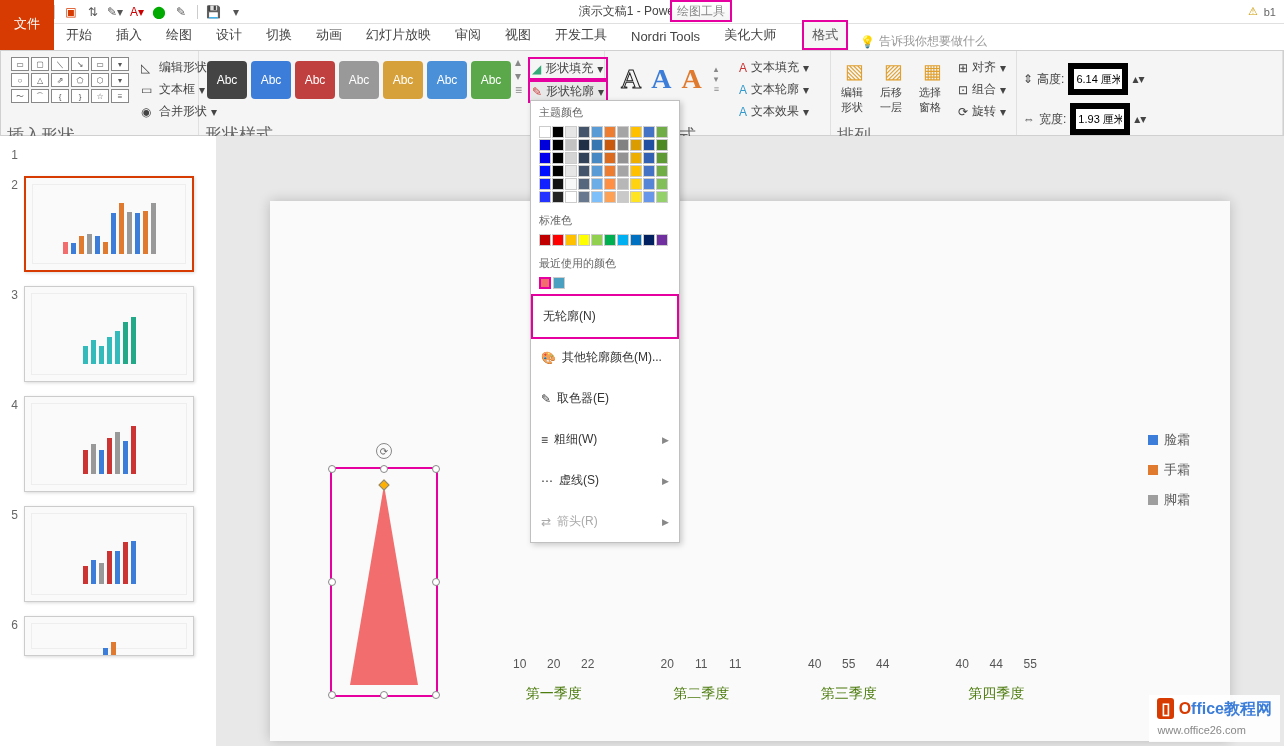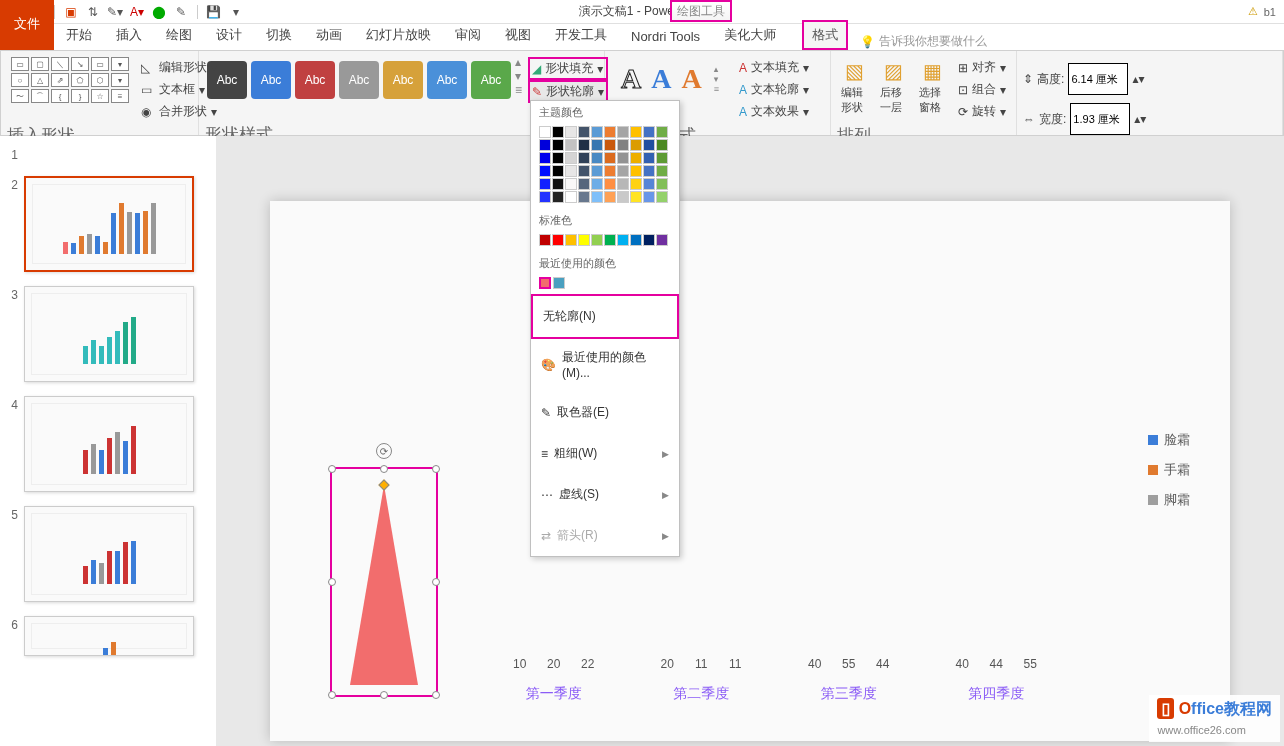--- a/index.html
+++ b/index.html
@@ -39,21 +39,21 @@
 .ribbon-btn { display: flex; align-items: center; gap: 4px; font-size: 12px; color: #444; padding: 2px 4px; cursor: pointer; position: relative; white-space: nowrap; }
 .ribbon-btn .ic { width: 14px; height: 14px; display:inline-block; }
 .highlight-box { border: 2px solid #e5009f; padding: 1px 2px; }
 
 .wordart { display: flex; gap: 10px; padding: 10px 10px 0; }
 .wa { font-size: 28px; font-weight: bold; font-family: serif; }
 
 .arrange-btn { display:flex; flex-direction:column; align-items:center; gap:2px; font-size:11px; color:#444; padding: 6px 4px 0; }
 
 .spin { display:flex; align-items:center; gap:4px; font-size:12px; color:#444; padding:2px 0; }
-.spin input { width:60px; height:32px; border:1px solid #000000; font-size:11px; padding:0 2px; }
+.spin input { width:60px; height:32px; border:6px solid #000000; font-size:11px; padding:0 2px; }
 
 
 .dropdown { position: absolute; top: 100px; left: 530px; width: 150px; background: #fff; border: 1px solid #c0c0c0; box-shadow: 2px 2px 6px rgba(0,0,0,.2); z-index: 30; font-size: 12px; }
 .dd-section-title { padding: 4px 8px; color: #666; font-size: 11px; }
 .dd-colors { display: grid; grid-template-columns: repeat(10, 12px); gap: 1px; padding: 2px 8px 6px; }
 .dd-colors div { width:12px; height:12px; border:1px solid #ccc; }
 .dd-row { display:flex; align-items:center; gap:6px; padding: 12px 10px; cursor:pointer; color:#333; }
 .dd-row.disabled { color:#aaa; }
 .dd-row .chev { margin-left:auto; font-size:9px; color:#888; }
 .dd-row.highlight { border:2px solid #e5009f; margin:-2px 0; }
@@ -86,21 +86,21 @@
 .sel-handle { position:absolute; width:8px; height:8px; background:#fff; border:1px solid #888; border-radius:50%; }
 .sel-rot { position:absolute; top:-26px; left:50%; transform:translateX(-50%); width:16px; height:16px; border:1px solid #888; border-radius:50%; display:flex; align-items:center; justify-content:center; font-size:10px; color:#666; }
 .sel-adj { position:absolute; width:8px; height:8px; background:#ffb000; border:1px solid #888; transform:rotate(45deg); }
 
 
 .chart { position:absolute; top: 90px; left: 210px; right: 30px; bottom: 30px; }
 .bars-area { position:absolute; left: 0; right: 130px; top: 40px; bottom: 36px; display:flex; justify-content: space-around; align-items:flex-end; }
 .bar-group { display:flex; align-items:flex-end; gap:6px; position:relative; }
 .bar { width: 28px; position:relative; }
 .bar span { position:absolute; top:-18px; width:100%; text-align:center; font-size:12px; color:#555; }
-.cat-label { position:absolute; bottom:-28px; width:100%; text-align:center; font-size:14px; color:#8b5cf6; }
+.cat-label { position:absolute; bottom:-28px; width:100%; text-align:center; font-size:14px; color:#4d7c0f; }
 .legend { position:absolute; right: 10px; top: 140px; display:flex; flex-direction:column; gap:12px; font-size:13px; color:#555; }
 .legend-item { display:flex; align-items:center; gap:6px; }
 .legend-sw { width:10px; height:10px; }
 
 
 .watermark { position:absolute; right:4px; bottom:4px; background:rgba(255,255,255,.9); padding:4px 8px; font-size:16px; font-weight:bold; z-index:50; }
 .watermark .o1{color:#d83b01;} .watermark .rest{color:#3b7dd8;}
 .watermark .sub { font-size:11px; color:#888; font-weight:normal; }
 </style>
 </head>
@@ -331,21 +331,21 @@
     </div>
   <div class="dd-section-title">最近使用的颜色</div>
   <div class="recent-colors">
     <div class="recent-highlight" style="background:#f26d6d;"></div>
     <div style="background:#4aa0c0;"></div>
   </div>
   <div style="border-top:1px solid #ddd;"></div>
   <div class="dd-row highlight">
       <span>无轮廓(N)</span>
     </div>
-  <div class="dd-row">🎨 <span>最近使用的颜色(M)...</span></div>
+  <div class="dd-row">🎨 <span>其他轮廓颜色(M)...</span></div>
   <div class="dd-row">✎ <span>取色器(E)</span></div>
   <div class="dd-row">≡ <span>粗细(W)</span><span class="chev">▶</span></div>
   <div class="dd-row">⋯ <span>虚线(S)</span><span class="chev">▶</span></div>
   <div class="dd-row disabled">⇄ <span>箭头(R)</span><span class="chev">▶</span></div>
 </div>
 
 <div class="workspace">
   <div class="thumb-panel">
     <div class="thumb-row">
         <div class="thumb-num">1</div>

